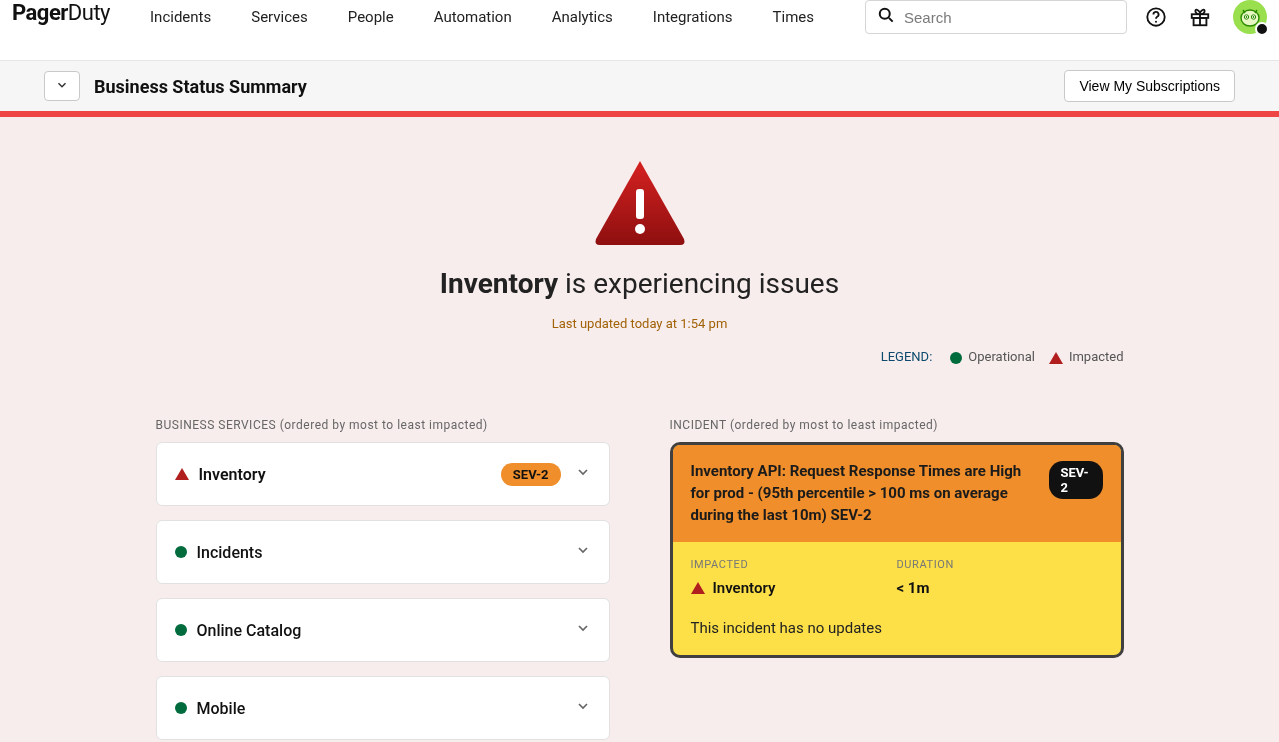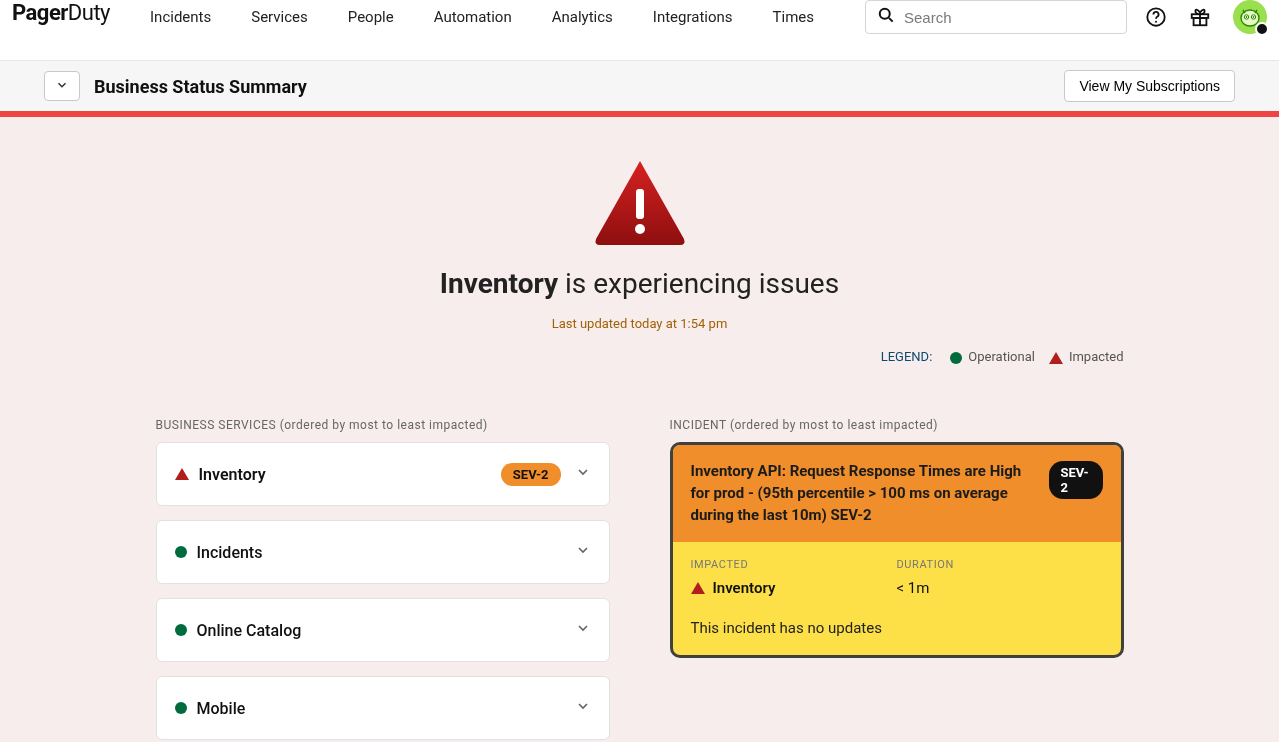--- a/index.html
+++ b/index.html
@@ -302,21 +302,21 @@
                 <span class="warn-tri">
                   <svg width="14" height="12" viewBox="0 0 14 12">
                       <path d="M7 0 L14 12 L0 12 Z" fill="#b01e1e"></path>
                     </svg>
                 </span>
                 <span>Inventory</span>
               </div>
             </div>
             <div class="kv">
               <div class="k">DURATION</div>
-              <div class="v" style="font-weight:400">&lt; 1m</div>
+              <div class="v" style="font-weight:700">&lt; 1m</div>
             </div>
           </div>
           <div class="update-text">This incident has no updates</div>
         </div>
       </div>
     </div>
   </div>
 </div>
 
 </body></html>

